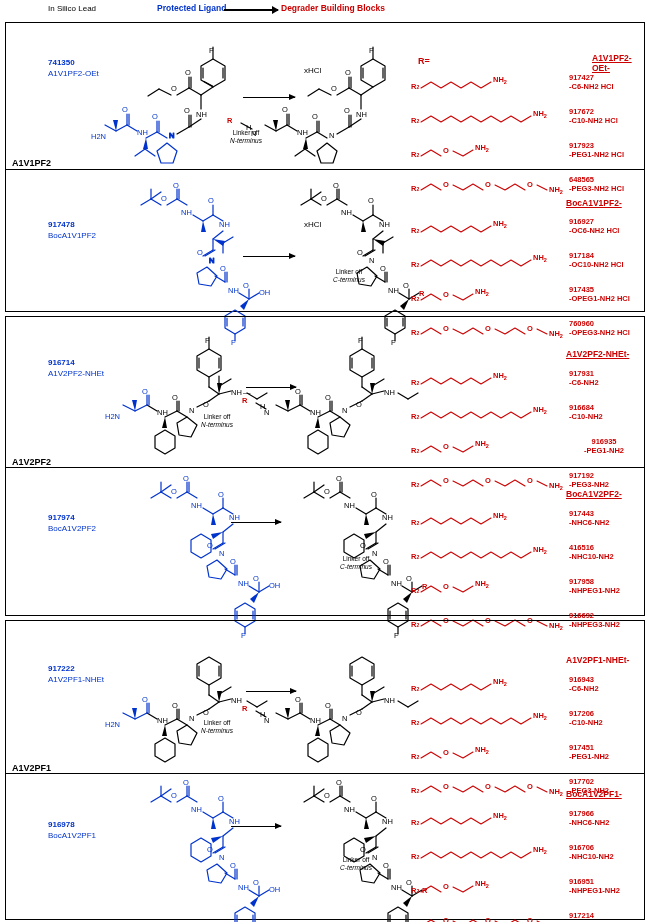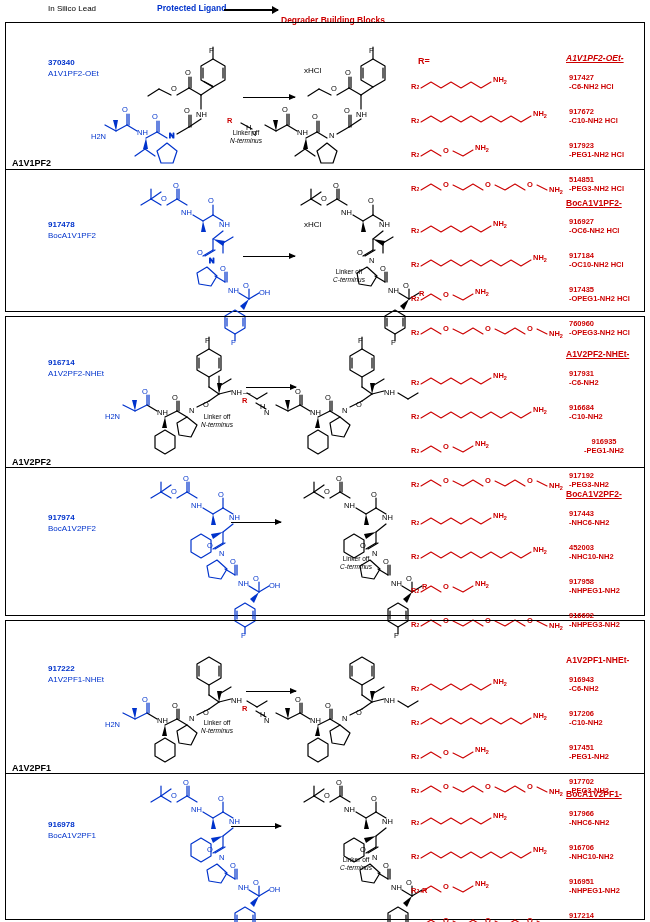--- a/index.html
+++ b/index.html
@@ -4,21 +4,21 @@
 <style>
   html,body{margin:0;padding:0;background:#ffffff;}
   body{width:650px;height:922px;font-family:"Liberation Sans", sans-serif;color:#000;position:relative;overflow:hidden;}
 
   .page{position:relative;width:650px;height:922px;}
 
   
   .hdr{position:absolute;top:0;left:0;width:604px;height:22px;}
   .hdr .h-insilico{position:absolute;left:48px;top:4px;font-size:8px;color:#000;}
   .hdr .h-protected{position:absolute;left:157px;top:3px;font-size:8.5px;color:#0033cc;font-weight:bold;}
-  .hdr .h-degrader{position:absolute;left:281px;top:3px;font-size:8.5px;color:#cc0000;font-weight:bold;margin-top:12px;}
+  .hdr .h-degrader{position:absolute;left:281px;top:3px;font-size:8.5px;color:#cc0000;font-weight:bold;}
   .hdr .arrow-top{position:absolute;left:224px;top:9px;width:54px;height:1.5px;background:#000;}
   .hdr .arrow-top:after{content:"";position:absolute;right:-1px;top:-3px;border-left:7px solid #000;border-top:4px solid transparent;border-bottom:4px solid transparent;}
 
   
   .panel{position:absolute;left:5px;width:640px;border:1px solid #000;box-sizing:border-box;}
   #panel-0{top:22px;height:290px;}
   #panel-1{top:316px;height:300px;}
   #panel-2{top:620px;height:300px;}
 
   .panel .family{position:absolute;left:6px;font-size:9px;font-weight:bold;color:#000;}
@@ -65,21 +65,21 @@
     <div class="h-insilico">In Silico Lead</div>
     <div class="h-protected">Protected Ligand</div>
     <div class="arrow-top"></div>
     <div class="h-degrader">Degrader Building Blocks</div>
   </div>
 
   <div class="panel" id="panel-0">
     <div class="family" style="top:135px;">A1V1PF2</div>
     <div style="position:absolute;left:0;top:146px;width:100%;height:1px;background:#000;"></div>
 
-    <div class="cid" style="left:42px;top:34px;">370340</div>
+    <div class="cid" style="left:42px;top:34px;">741350</div>
     <div class="cname" style="left:42px;top:45px;">A1V1PF2-OEt</div>
 
     <svg style="position:absolute;left:95px;top:16px;" width="180" height="128">
 
       <polygon class="stk" points="112,20 124,27 124,41 112,48 100,41 100,27"></polygon>
       <line class="stk" x1="102" y1="29" x2="102" y2="39"></line>
       <line class="stk" x1="122" y1="29" x2="122" y2="39"></line>
       <line class="stk" x1="103" y1="42.5" x2="111.5" y2="47"></line>
       <text class="lblk" x="108" y="14">F</text>
       <line class="stk" x1="112" y1="20" x2="112" y2="8"></line>
@@ -172,21 +172,21 @@
       <line class="stk" x1="66" y1="86" x2="55" y2="92"></line>
       <polygon class="wedgek" points="55,92 57,81 52,81"></polygon>
       <line class="stk" x1="55" y1="92" x2="44" y2="86"></line>
       <text class="lblk" x="30" y="97">N</text>
       <text class="lblk" x="25" y="91">H</text>
       <line class="stk" x1="31" y1="90" x2="20" y2="84"></line>
       <text class="lred" x="6" y="84">R</text>
     </svg>
 
     <div class="rlabel" style="left:412px;top:33px;">R=</div>
-    <div class="rhead" style="left:560px;top:30px;text-decoration:underline;font-style:italic;">A1V1PF2-OEt-</div>
+    <div class="rhead" style="left:586px;top:30px;text-decoration:underline;">A1V1PF2-OEt-</div>
 
     <div class="rcol" style="left:405px;top:48px;width:230px;">
       <div class="rrow">
         <div class="rid" style="left:158px;">
             <span>917427</span>
             <span>-C6-NH2 HCl</span>
           </div>
         <svg class="rsvg" width="150" height="24">
           <text class="lred" x="0" y="18" font-size="6">R<tspan font-size="5">2</tspan></text>
           <polyline class="str" points="10,17 20,11 30,17 40,11 50,17 60,11 70,17 80,11"></polyline>
@@ -212,21 +212,21 @@
         <svg class="rsvg" width="150" height="24">
           <text class="lred" x="0" y="18" font-size="6">R<tspan font-size="5">2</tspan></text>
           <polyline class="str" points="10,17 20,11 30,17"></polyline>
           <text class="lred" x="32" y="14">O</text>
           <polyline class="str" points="42,12 52,17 62,11"></polyline>
           <text class="lred" x="64" y="11">NH<tspan font-size="5.5" dy="2">2</tspan></text>
         </svg>
       </div>
       <div class="rrow">
         <div class="rid" style="left:158px;">
-            <span>514851</span>
+            <span>648565</span>
             <span>-PEG3-NH2 HCl</span>
           </div>
         <svg class="rsvg" width="160" height="24">
           <text class="lred" x="0" y="18" font-size="6">R<tspan font-size="5">2</tspan></text>
           <polyline class="str" points="10,17 20,11 30,17"></polyline>
           <text class="lred" x="32" y="14">O</text>
           <polyline class="str" points="42,12 52,17 62,11 72,17"></polyline>
           <text class="lred" x="74" y="14">O</text>
           <polyline class="str" points="84,12 94,17 104,11 114,17"></polyline>
           <text class="lred" x="116" y="14">O</text>
@@ -661,21 +661,21 @@
             <span>-NHC6-NH2</span>
           </div>
         <svg class="rsvg" width="150" height="24">
           <text class="lred" x="0" y="18" font-size="6">R<tspan font-size="5">2</tspan></text>
           <polyline class="str" points="10,17 20,11 30,17 40,11 50,17 60,11 70,17 80,11"></polyline>
           <text class="lred" x="82" y="11">NH<tspan font-size="5.5" dy="2">2</tspan></text>
         </svg>
       </div>
       <div class="rrow">
         <div class="rid" style="left:158px;">
-            <span>452003</span>
+            <span>416516</span>
             <span>-NHC10-NH2</span>
           </div>
         <svg class="rsvg" width="150" height="24">
           <text class="lred" x="0" y="18" font-size="6">R<tspan font-size="5">2</tspan></text>
           <polyline class="str" points="10,17 20,11 30,17 40,11 50,17 60,11 70,17 80,11 90,17 100,11 110,17 120,11"></polyline>
           <text class="lred" x="122" y="11">NH<tspan font-size="5.5" dy="2">2</tspan></text>
         </svg>
       </div>
       <div class="rrow">
         <div class="rid" style="left:158px;">

